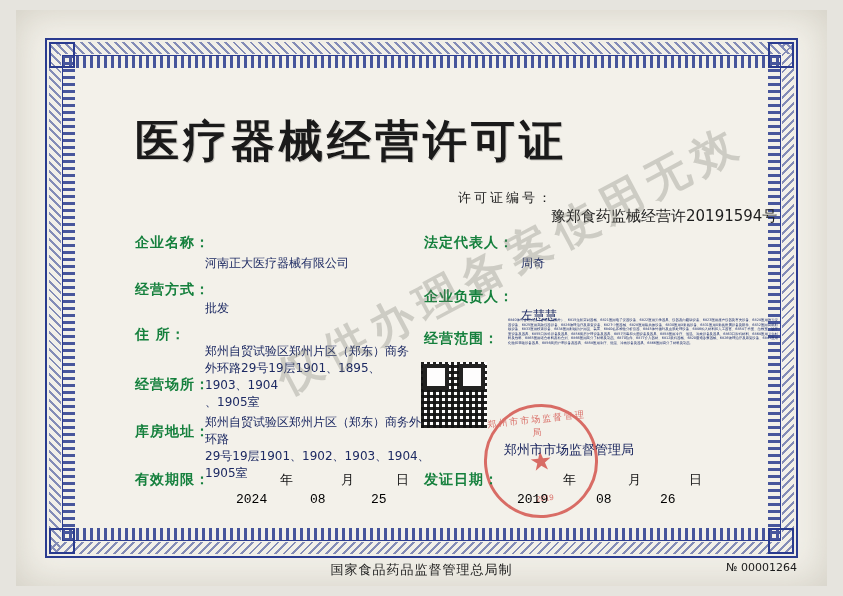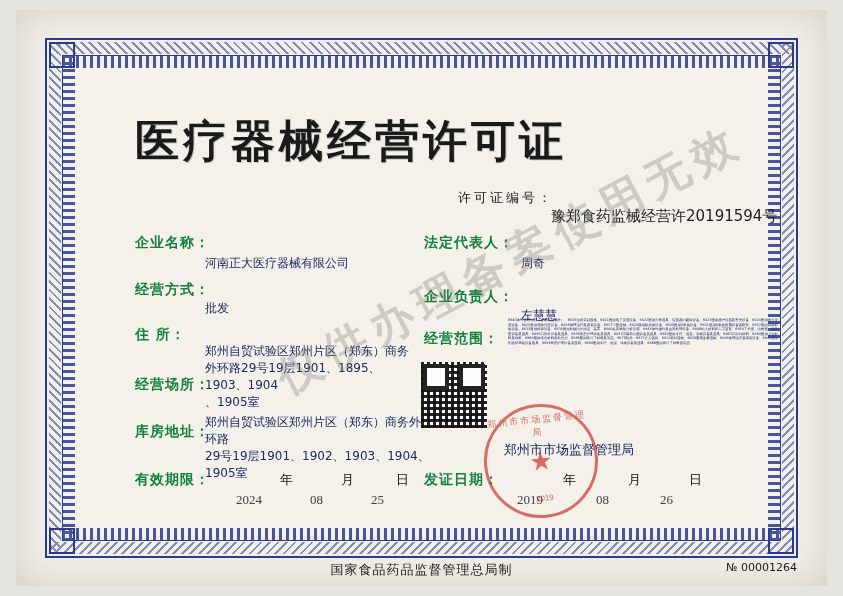--- a/index.html
+++ b/index.html
@@ -234,22 +234,22 @@
   .date-cn {
     position: absolute;
     font-size: 13px;
     color: #141414;
     font-family: "DejaVu Sans", sans-serif;
     letter-spacing: 1px;
   }
   .date-num {
     position: absolute;
     font-size: 13px;
-    color: #404040;
-    font-family: Liberation Serif, serif;
+    color: #000000;
+    font-family: Liberation Mono, monospace;
   }
 
   
   .footer {
     position: absolute;
     left: 0;
     top: 561px;
     width: 843px;
     text-align: center;
     font-size: 13px;

